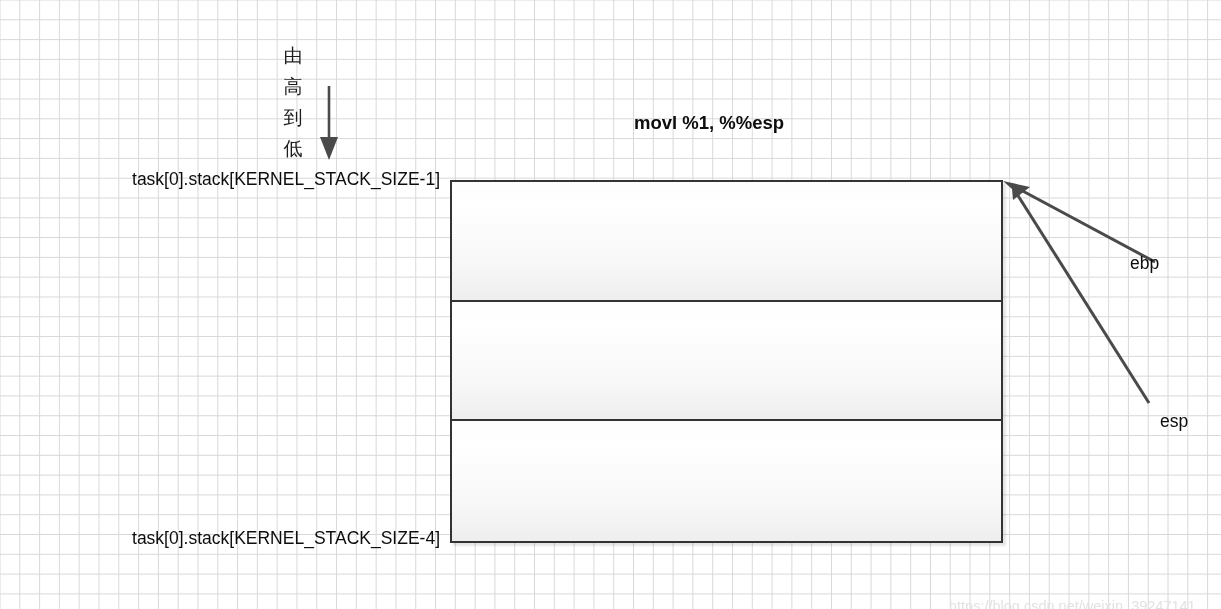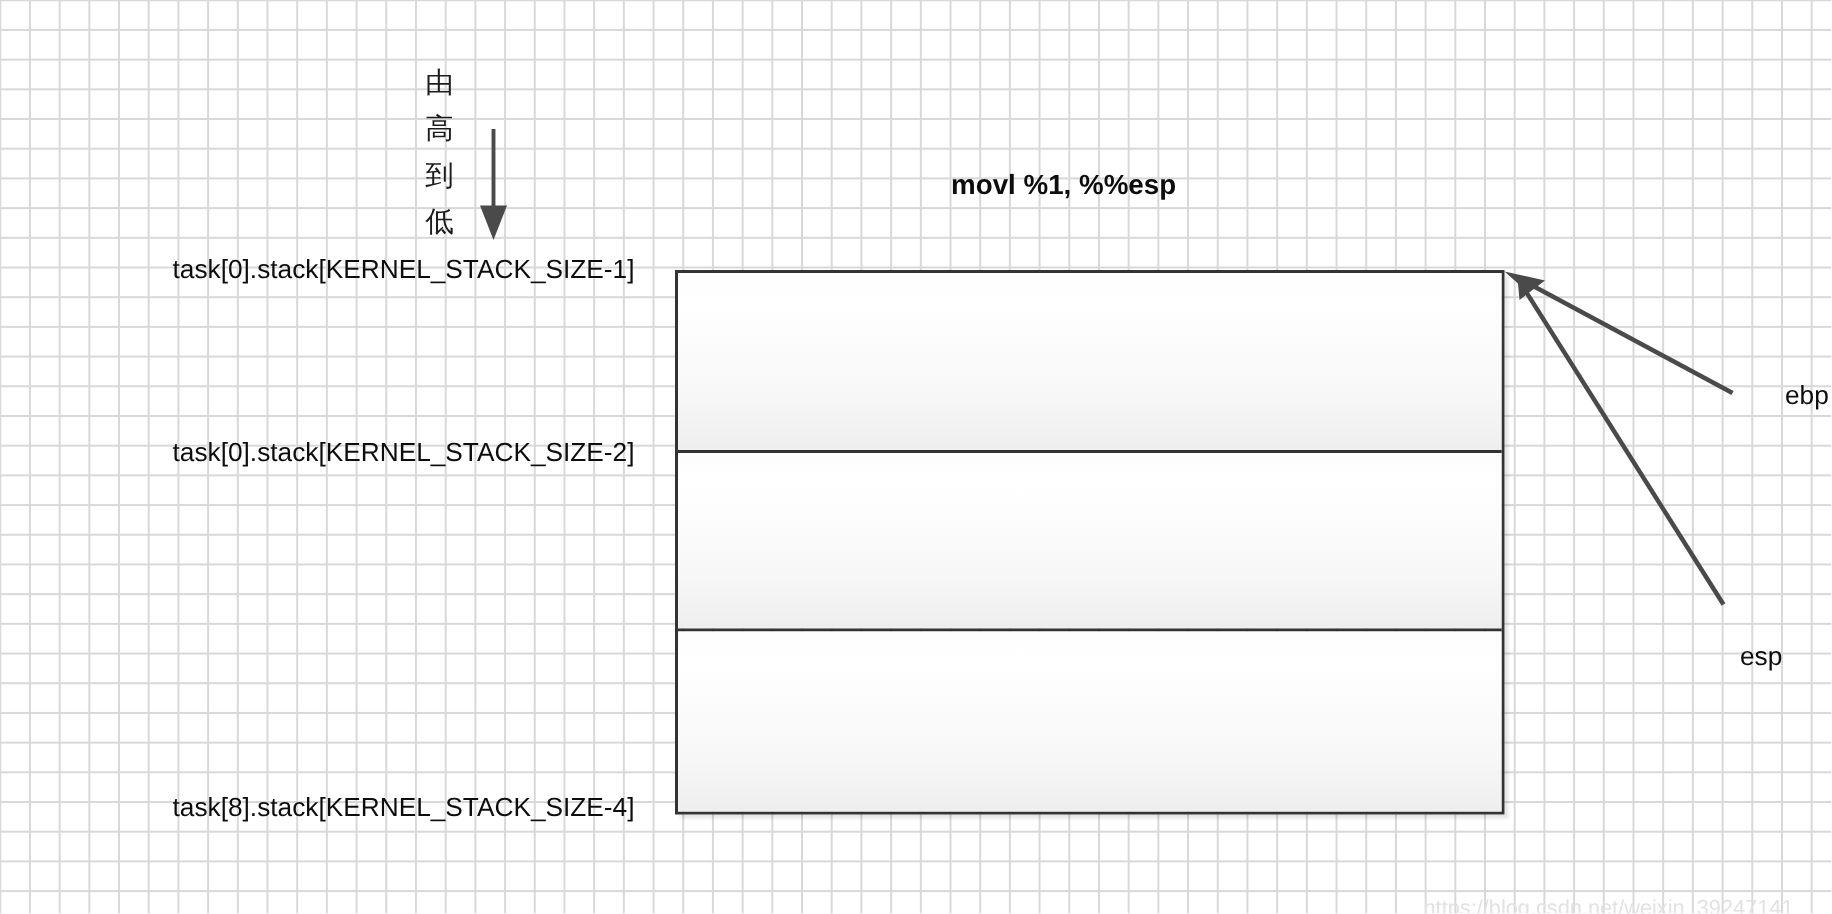--- a/index.html
+++ b/index.html
@@ -71,21 +71,21 @@
     position: absolute;
     right: 0;
     width: 350px;
     text-align: right;
     font-size: 17.5px;
     color: #0d0d0d;
     white-space: nowrap;
   }
   .labels-layer {
     position: absolute;
-    left: 73px;
+    left: 90px;
     top: 0;
     width: 350px;
     height: 437px;
   }
   .row-label.r1 { top: 169px; }
   .row-label.r2 { top: 291px; }
   .row-label.r3 { top: 409px; }
   .row-label.r4 { top: 528px; }
 
   
@@ -107,22 +107,22 @@
     width: 1221px;
     height: 609px;
     pointer-events: none;
   }
   .reg-label {
     position: absolute;
     font-size: 17.5px;
     color: #0d0d0d;
     white-space: nowrap;
   }
-  .reg-label.ebp { left: 1190px; top: 253px; }
-  .reg-label.esp { left: 1160px; top: 427px; }
+  .reg-label.ebp { left: 1130px; top: 253px; }
+  .reg-label.esp { left: 1160px; top: 411px; }
 
   
   .watermark {
     position: absolute;
     left: 949px;
     top: 598px;
     font-size: 14.5px;
     color: #e2e2e2;
     white-space: nowrap;
     user-select: none;
@@ -146,22 +146,21 @@
   <div class="diagram-title">movl %1, %%esp</div>
 
   <div class="stack-box">
     <div class="stack-cell c1"></div>
     <div class="stack-cell c2"></div>
     <div class="stack-cell c3"></div>
   </div>
 
   <div class="labels-layer">
     <div class="row-label r1">task[0].stack[KERNEL_STACK_SIZE-1]</div>
-    <div class="row-label r2">task[0].stack[KERNEL_STACK_SIZE-2]</div>
-    <div class="row-label r4">task[8].stack[KERNEL_STACK_SIZE-4]</div>
+    <div class="row-label r4">task[0].stack[KERNEL_STACK_SIZE-4]</div>
   </div>
 
   <svg class="pointer-arrows" viewBox="0 0 1221 609">
     <line x1="1155" y1="262" x2="1019" y2="189" stroke="#4a4a4a" stroke-width="3"></line>
     <line x1="1149" y1="403" x2="1017" y2="194" stroke="#4a4a4a" stroke-width="3"></line>
     <polygon points="1003,181 1030,187 1013,200 1012,189" fill="#4a4a4a"></polygon>
   </svg>
 
   <div class="reg-label ebp">ebp</div>
   <div class="reg-label esp">esp</div>

